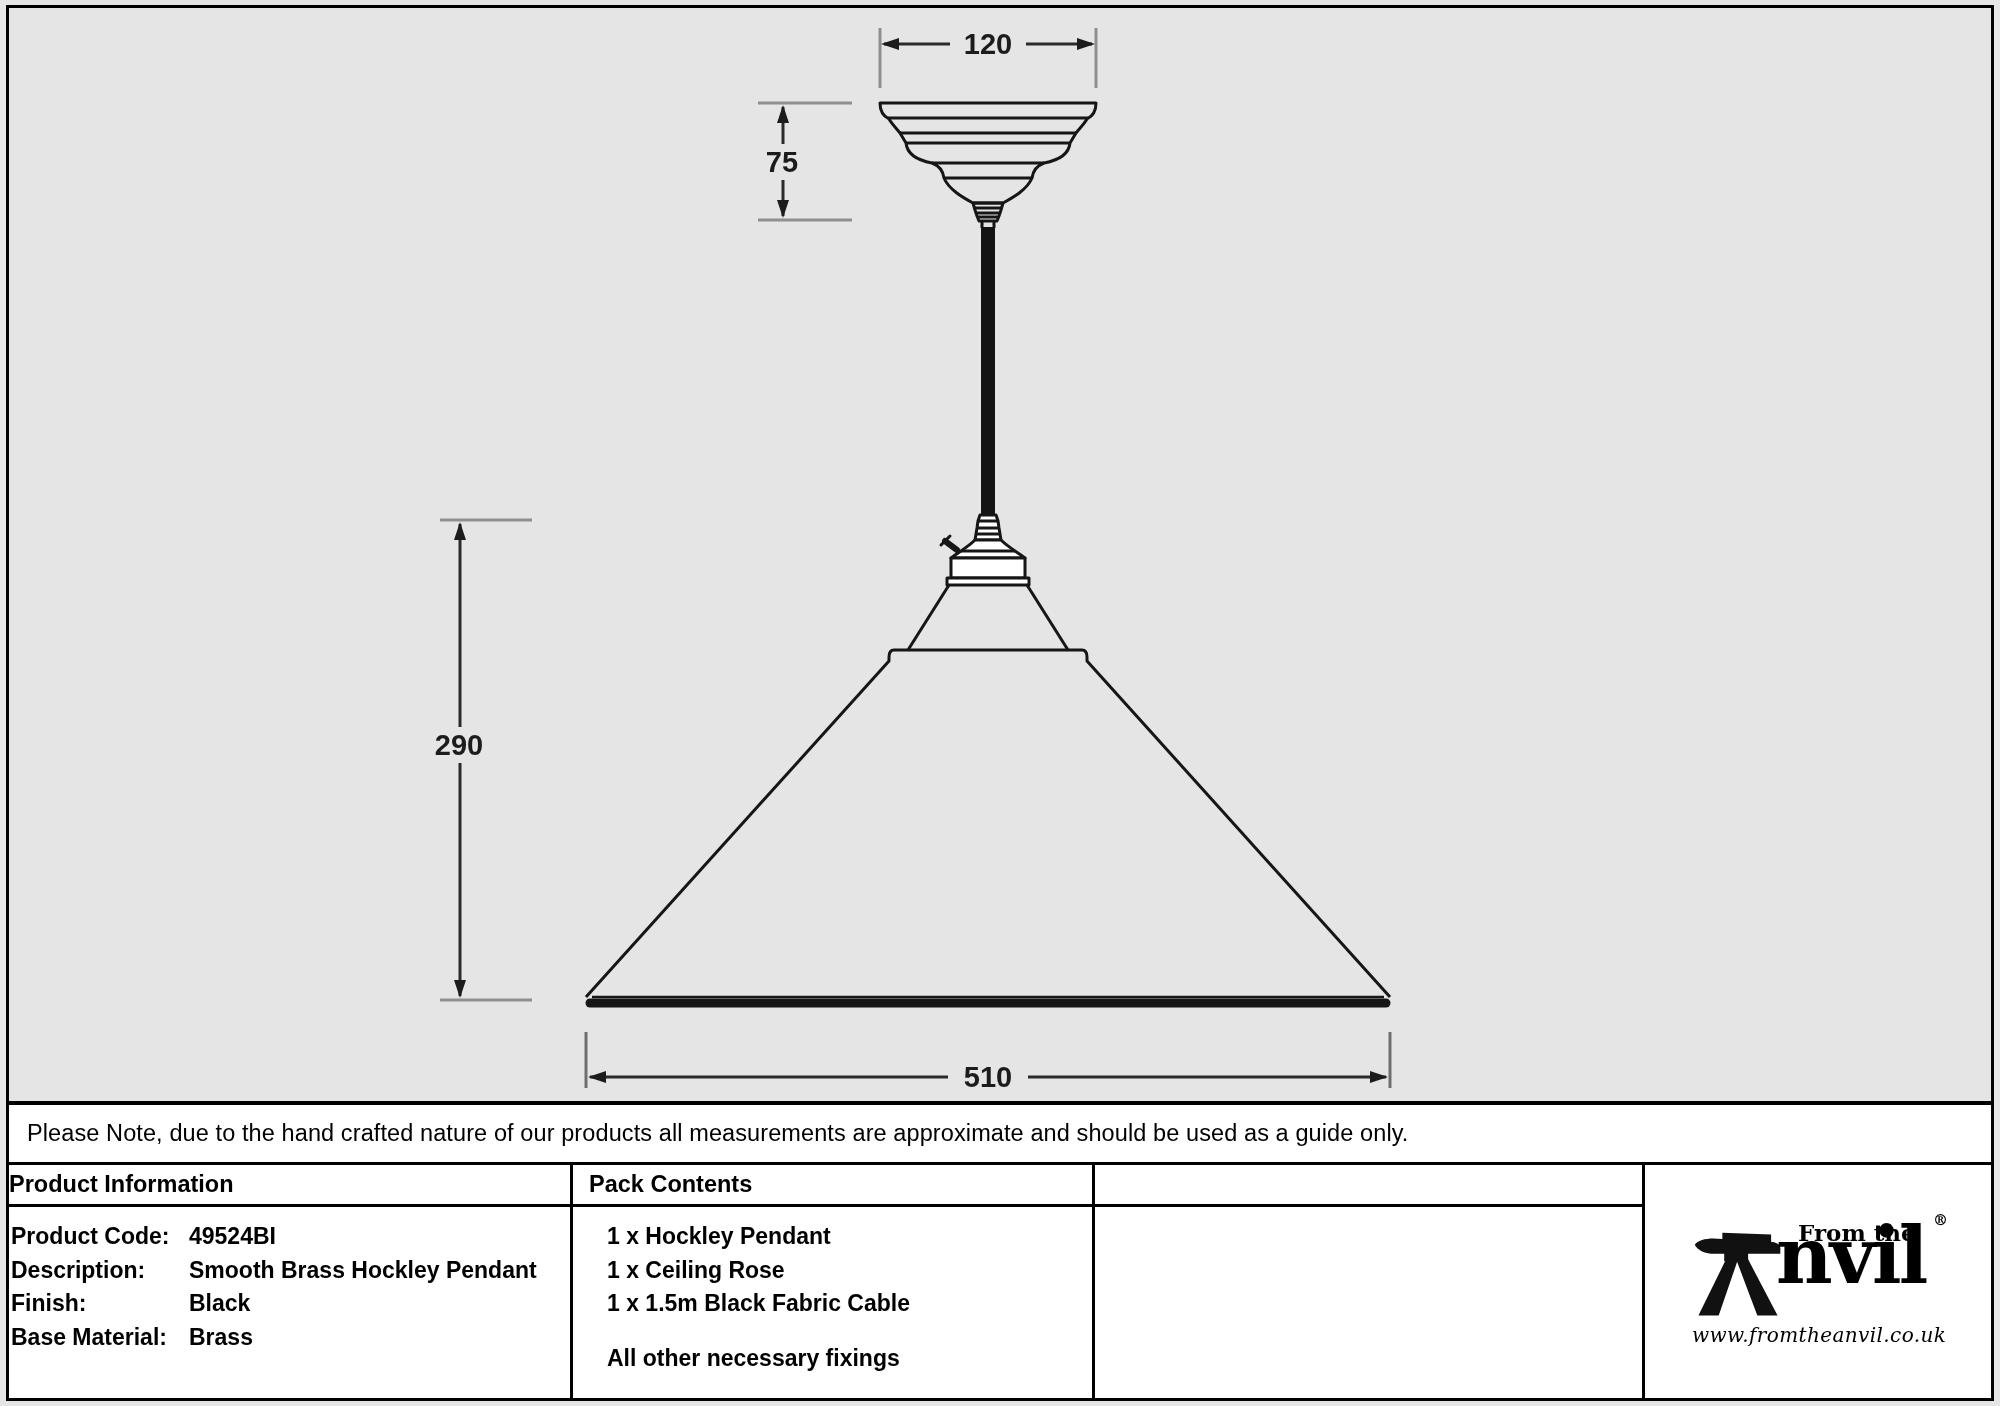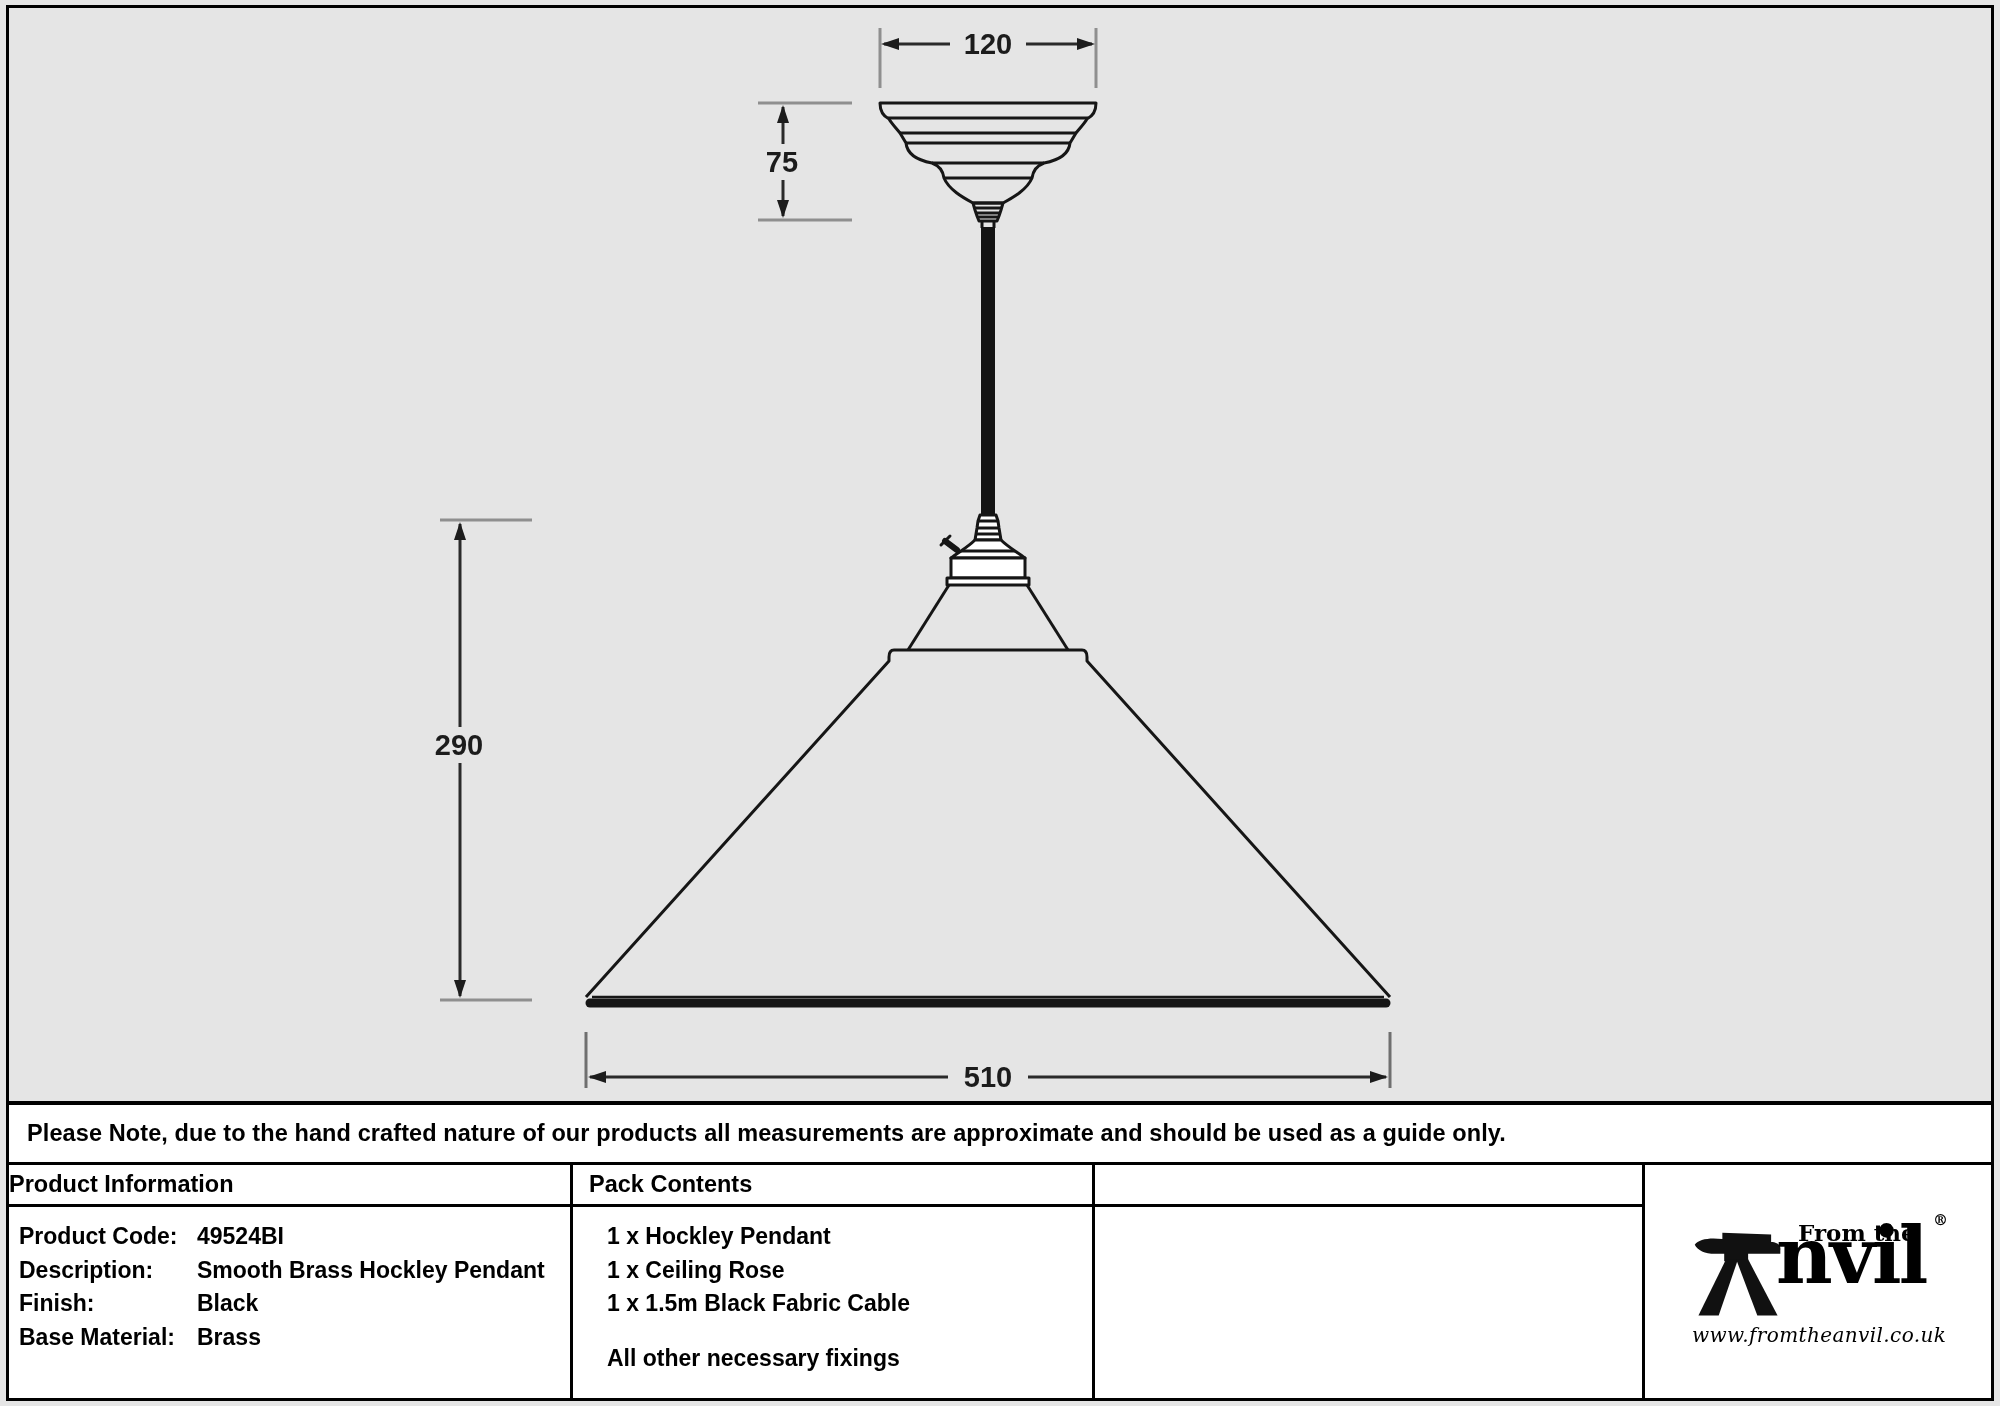--- a/index.html
+++ b/index.html
@@ -11,36 +11,36 @@
   .drawing-svg{position:absolute;left:0;top:0;}
   .dim-text{font-family:"Liberation Sans",sans-serif;font-weight:bold;font-size:29px;fill:#1c1c1c;}
   
   .bottom{
     position:absolute;left:9px;right:9px;top:1101px;bottom:8px;
     border-top:4px solid #000;display:flex;flex-direction:column;background:#fff;
   }
   .note-row{
     height:57px;flex:none;border-bottom:3px solid #000;
     display:flex;align-items:center;padding:0 18px;
-    font-size:23.5px;font-weight:700;letter-spacing:0.1px;
+    font-size:23.5px;font-weight:400;letter-spacing:0.1px;
   }
   .grid{flex:1;display:flex;min-height:0;}
   .col{box-sizing:border-box;}
   .col1{width:561px;}
   .col2{width:522px;border-left:3px solid #000;}
   .col3{width:550px;border-left:3px solid #000;}
   .col4{flex:1;border-left:3px solid #000;display:flex;align-items:center;justify-content:center;}
   .hd{
     height:39px;border-bottom:3px solid #000;display:flex;align-items:center;
     font-size:23.5px;font-weight:700;
   }
   .col1 .hd{}
   .col2 .hd{padding-left:16px;}
   .cbody{padding-top:13px;font-size:23px;font-weight:700;line-height:33.5px;}
-  .col1 .cbody{padding-left:10px;}
+  .col1 .cbody{padding-left:2px;}
   .col2 .cbody{padding-left:34px;}
   .prow{display:flex;}
   .plabel{width:178px;flex:none;}
   .pack-footer{margin-top:21px;}
   
   .logo{position:relative;width:252px;transform:translateY(2px);}
   .logo-main{position:relative;height:102px;}
   .anvil-svg{position:absolute;left:0;top:6px;}
   .nvil{
     position:absolute;left:84px;top:-4px;

